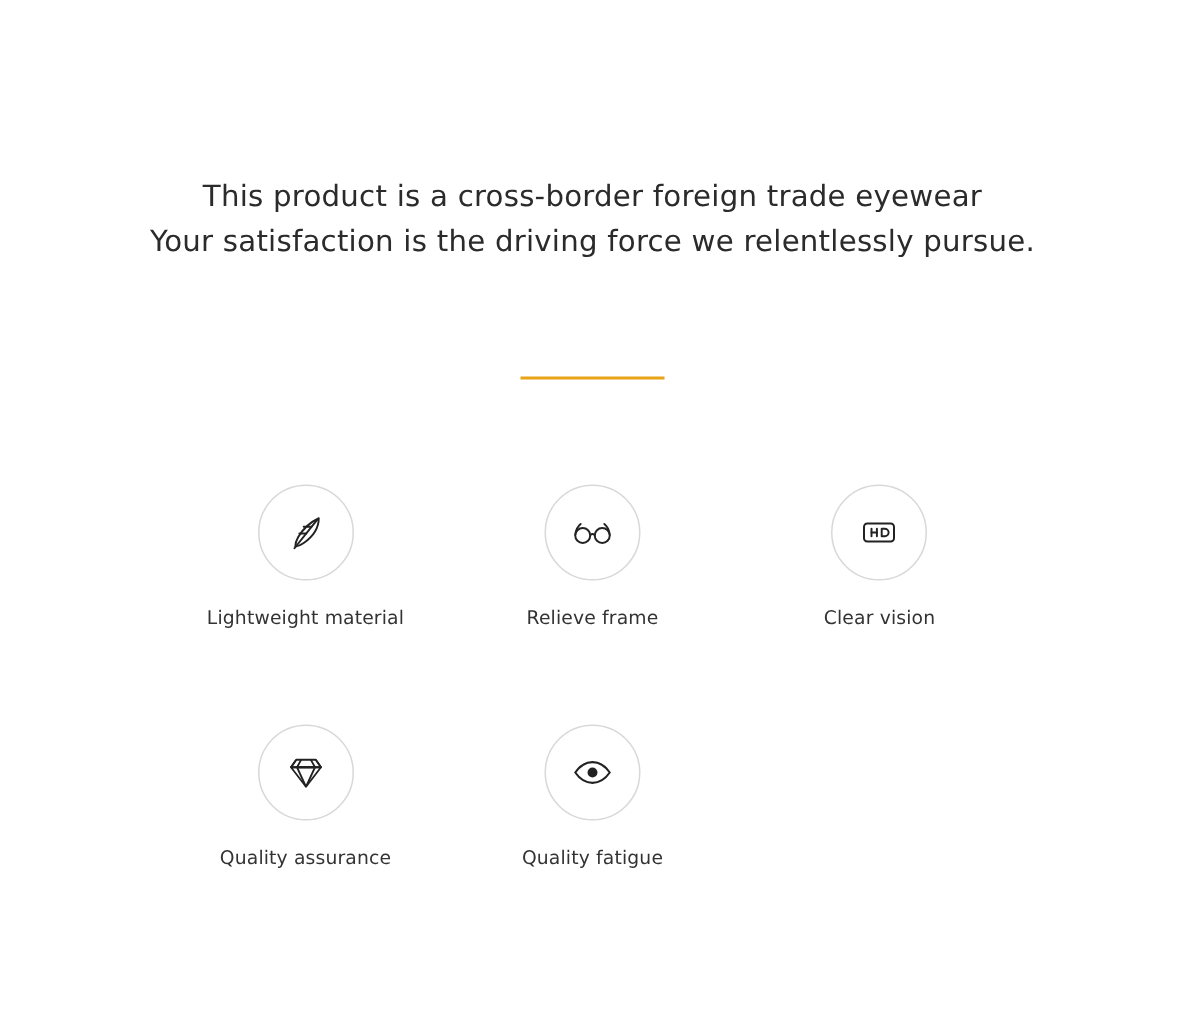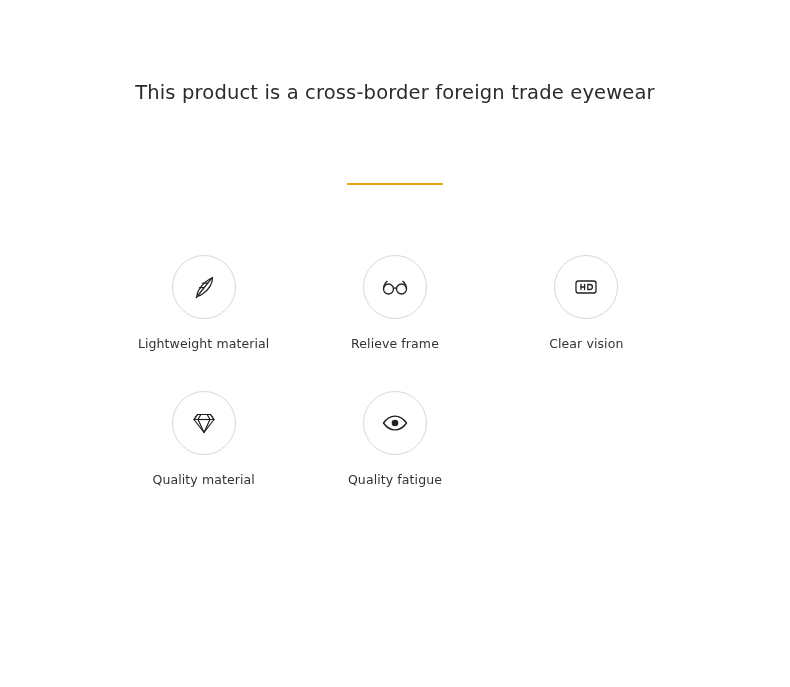--- a/index.html
+++ b/index.html
@@ -16,21 +16,21 @@
     position: relative;
   }
   .page {
     width: 790px;
     height: 687px;
     position: relative;
     box-sizing: border-box;
   }
   .headline {
     text-align: center;
-    padding-top: 78px;
+    padding-top: 116px;
     line-height: 30px;
   }
   .headline-line {
     font-size: 19.5px;
     color: #2b2b2b;
     letter-spacing: 0.15px;
     font-weight: 400;
     white-space: nowrap;
   }
   .divider-wrap {
@@ -40,21 +40,21 @@
   }
   .divider {
     width: 96px;
     height: 0;
     border-top: 2px solid #e8a317;
   }
   .features {
     margin-top: 70px;
     display: grid;
     grid-template-columns: repeat(3, 1fr);
-    row-gap: 40px;
+    row-gap: 64px;
     padding: 0 108px;
     box-sizing: border-box;
   }
   .feature {
     display: flex;
     flex-direction: column;
     align-items: center;
   }
   .circle {
     width: 62px;
@@ -78,20 +78,21 @@
     white-space: nowrap;
   }
 </style>
 </head>
 <body>
 
 <div class="page">
 
   <div class="headline">
     <div class="headline-line">This product is a cross-border foreign trade eyewear</div>
+    <div class="headline-line">Your satisfaction is the driving force we relentlessly pursue.</div>
   </div>
 
   <div class="divider-wrap">
     <div class="divider" style="border-top-color: rgb(232, 163, 23);"></div>
   </div>
 
   <div class="features">
 
     <div class="feature">
       <div class="circle">
@@ -137,21 +138,21 @@
         <svg width="34" height="34" viewBox="0 0 34 34" fill="none" stroke="#222" stroke-width="1.2" stroke-linejoin="round">
           <path d="M7 13.5h20L17 26.5 7 13.5z"></path>
           <path d="M10.5 8.5h13l3.5 5H7l3.5-5z"></path>
           <path d="M10.5 8.5 7 13.5"></path>
           <path d="M23.5 8.5 27 13.5"></path>
           <path d="M13.8 8.5 11 13.5l6 13"></path>
           <path d="M20.2 8.5 23 13.5l-6 13"></path>
           <path d="M11 13.5h12"></path>
         </svg>
       </div>
-      <div class="feature-label">Quality material</div>
+      <div class="feature-label">Quality assurance</div>
     </div>
 
     <div class="feature">
       <div class="circle">
         <svg width="36" height="36" viewBox="0 0 36 36" fill="none" stroke="#222" stroke-width="1.4" stroke-linecap="round" stroke-linejoin="round">
           <path d="M6.5 18c3.2-4.6 7.1-6.9 11.5-6.9S26.3 13.4 29.5 18c-3.2 4.6-7.1 6.9-11.5 6.9S9.7 22.6 6.5 18z"></path>
           <circle cx="18" cy="18" r="3.3" fill="#222" stroke="none"></circle>
         </svg>
       </div>
       <div class="feature-label">Quality fatigue</div>

